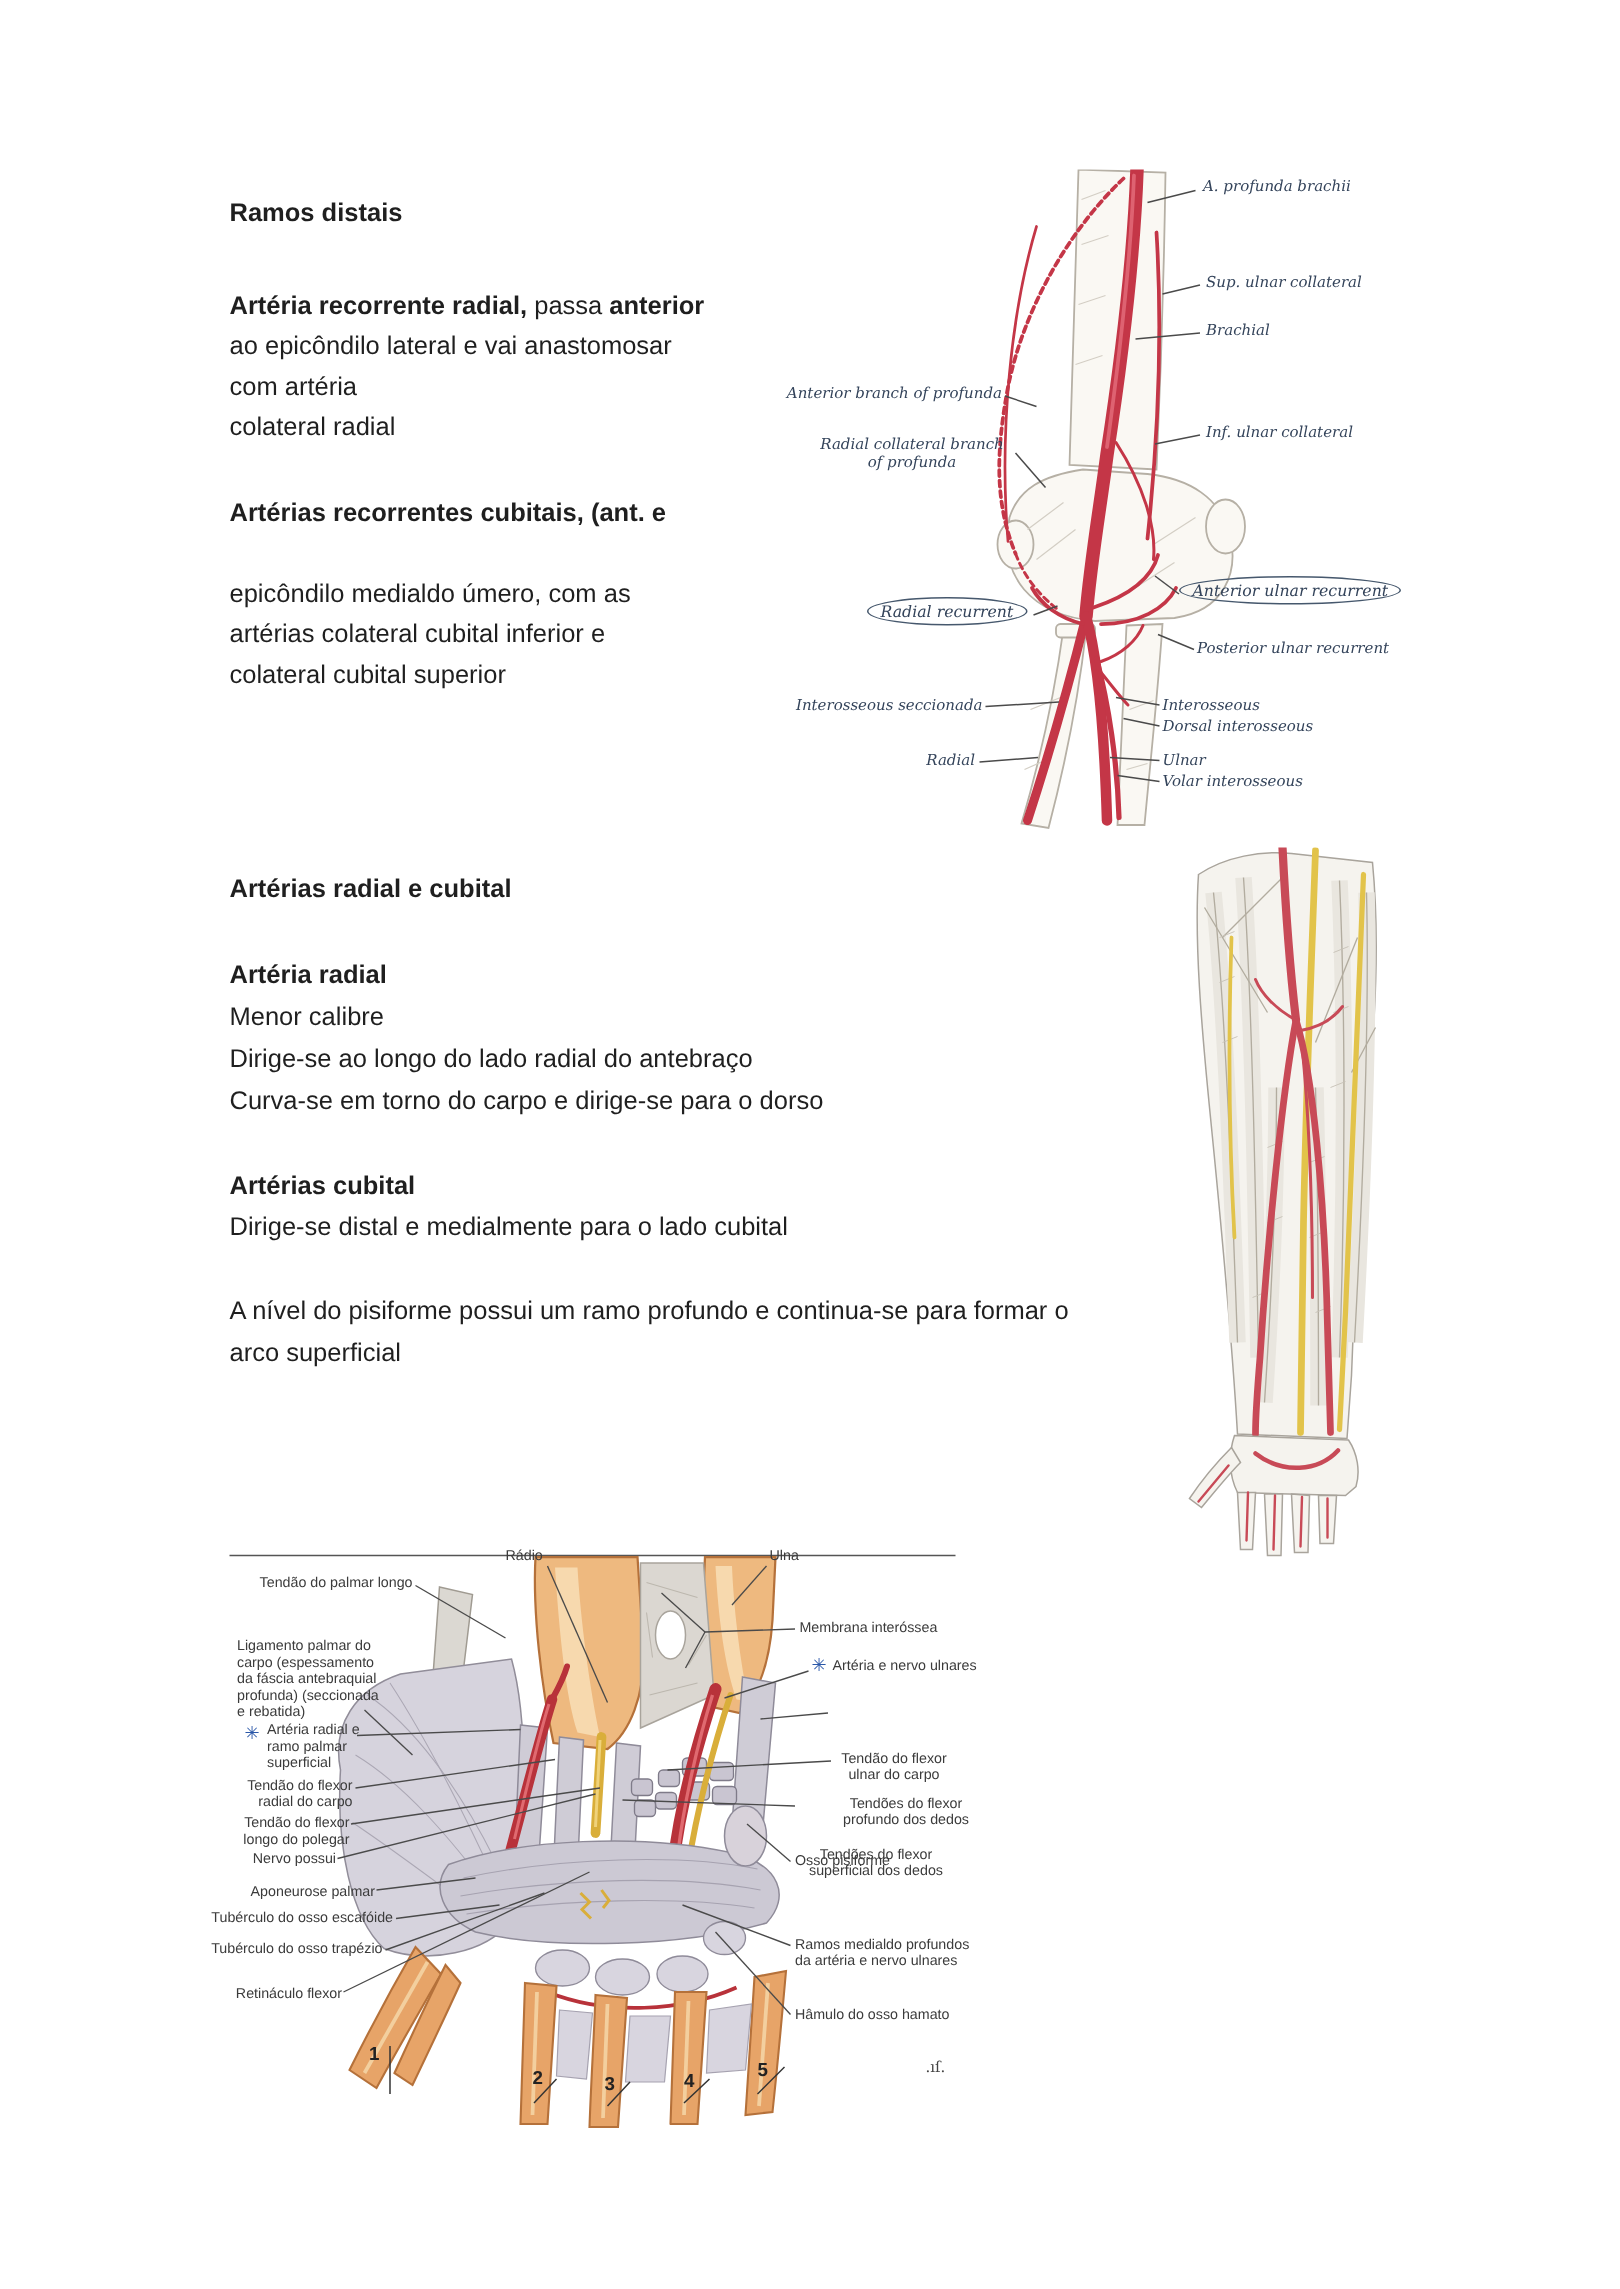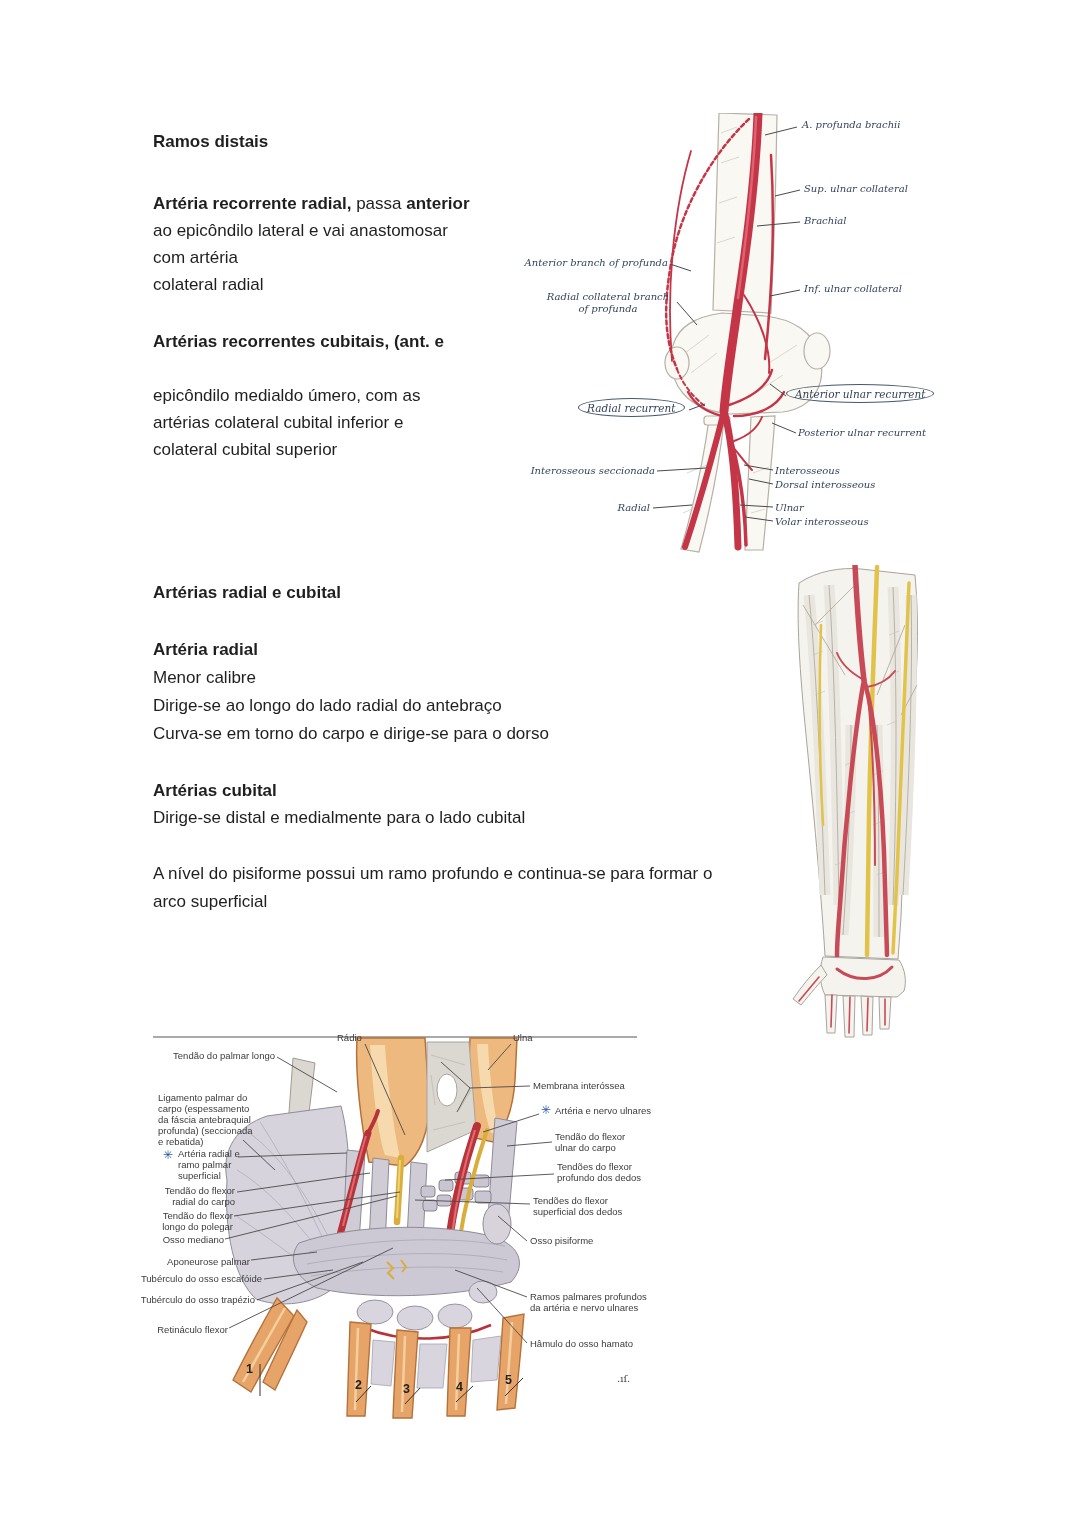--- a/index.html
+++ b/index.html
@@ -14,21 +14,21 @@
   
   .elbl{position:absolute;font-family:"DejaVu Serif",serif;font-style:italic;font-size:10px;
         color:#33435a;white-space:nowrap;line-height:12px;}
   .elbl.wrap{white-space:normal;text-align:center;}
   .eoval{position:absolute;font-family:"DejaVu Serif",serif;font-style:italic;font-size:10.5px;
          color:#33435a;border:1.5px solid #46586d;border-radius:50%;padding:3px 8px 2px 8px;
          white-space:nowrap;background:rgba(255,255,255,.0);text-align:center;}
   
   .wlbl{position:absolute;font-size:9.5px;line-height:11px;color:#3b3b3b;}
   .wlbl.r{text-align:right;}
-  .wlbl.c{text-align:left;}
+  .wlbl.c{text-align:center;margin-top:36px;}
   .wnum{position:absolute;font-size:12.5px;font-weight:bold;color:#222;}
   .star{position:absolute;color:#2a57a8;font-size:12px;line-height:12px;}
   .sig{position:absolute;font-size:10px;color:#444;font-family:"DejaVu Serif",serif;}
 </style>
 </head>
 <body>
 
 <div class="page">
 
   <div class="tline" style="left:153px;top:128px;font-weight:bold">Ramos distais</div>
@@ -335,37 +335,37 @@
         <line x1="104" y1="298" x2="268" y2="218"></line>
       </g>
     </svg>
 
     <div class="wlbl r" style="right:390px;top:20px;width:120px">Tendão do palmar longo</div>
     <div class="wlbl" style="left:33px;top:62px;width:100px">Ligamento palmar do carpo (espessamento da fáscia antebraquial profunda) (seccionada e rebatida)</div>
     <span class="star" style="left:38px;top:119px">✳</span>
     <div class="wlbl" style="left:53px;top:118px;width:76px">Artéria radial e ramo palmar superficial</div>
     <div class="wlbl r" style="right:430px;top:155px;width:90px">Tendão do flexor radial do carpo</div>
     <div class="wlbl r" style="right:432px;top:180px;width:90px">Tendão do flexor longo do polegar</div>
-    <div class="wlbl r" style="right:441px;top:204px;width:90px">Osso mediano</div>
+    <div class="wlbl r" style="right:441px;top:204px;width:90px">Nervo possui</div>
     <div class="wlbl r" style="right:415px;top:226px;width:100px">Aponeurose palmar</div>
     <div class="wlbl r" style="right:403px;top:243px;width:130px">Tubérculo do osso escafóide</div>
     <div class="wlbl r" style="right:410px;top:264px;width:125px">Tubérculo do osso trapézio</div>
     <div class="wlbl r" style="right:437px;top:294px;width:90px">Retináculo flexor</div>
 
     <div class="wlbl" style="left:212px;top:2px">Rádio</div>
     <div class="wlbl" style="left:388px;top:2px">Ulna</div>
 
     <div class="wlbl" style="left:408px;top:50px">Membrana interóssea</div>
     <span class="star" style="left:416px;top:74px">✳</span>
     <div class="wlbl" style="left:430px;top:75px">Artéria e nervo ulnares</div>
     <div class="wlbl c" style="left:430px;top:101px;width:82px">Tendão do flexor ulnar do carpo</div>
     <div class="wlbl c" style="left:432px;top:131px;width:94px">Tendões do flexor profundo dos dedos</div>
     <div class="wlbl c" style="left:408px;top:165px;width:102px">Tendões do flexor superficial dos dedos</div>
     <div class="wlbl" style="left:405px;top:205px">Osso pisiforme</div>
-    <div class="wlbl" style="left:405px;top:261px;width:128px">Ramos palmares profundos da artéria e nervo ulnares</div>
+    <div class="wlbl" style="left:405px;top:261px;width:128px">Ramos medialdo profundos da artéria e nervo ulnares</div>
     <div class="wlbl" style="left:405px;top:308px">Hâmulo do osso hamato</div>
 
     <div class="wnum" style="left:121px;top:332px">1</div>
     <div class="wnum" style="left:230px;top:348px">2</div>
     <div class="wnum" style="left:278px;top:352px">3</div>
     <div class="wnum" style="left:331px;top:350px">4</div>
     <div class="wnum" style="left:380px;top:343px">5</div>
     <div class="sig" style="left:492px;top:343px">.ıſ.</div>
   </div>
 

